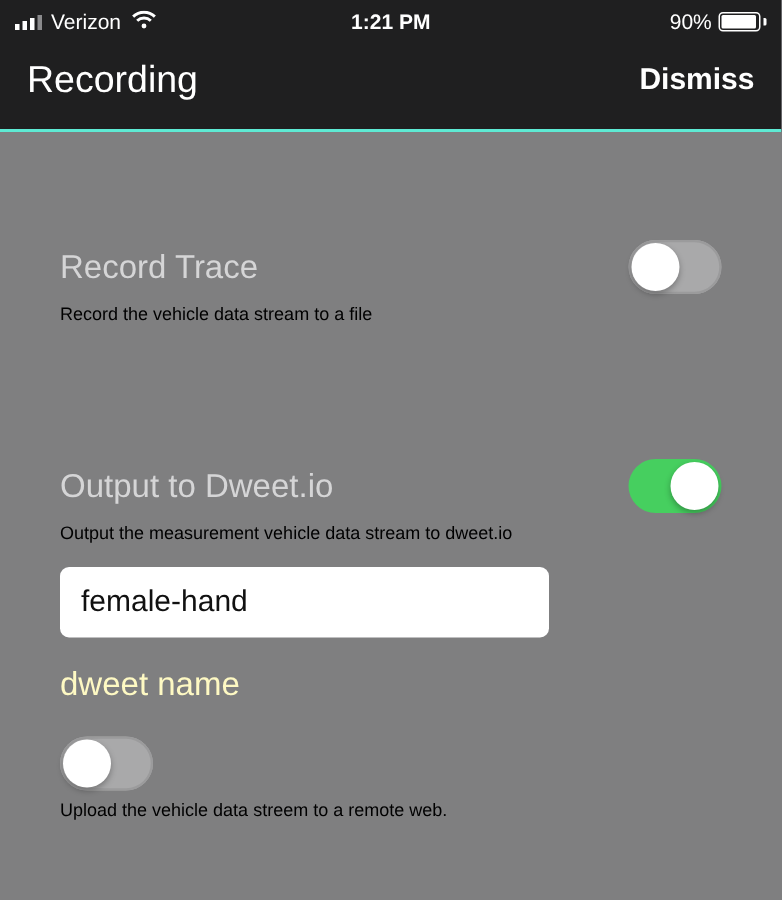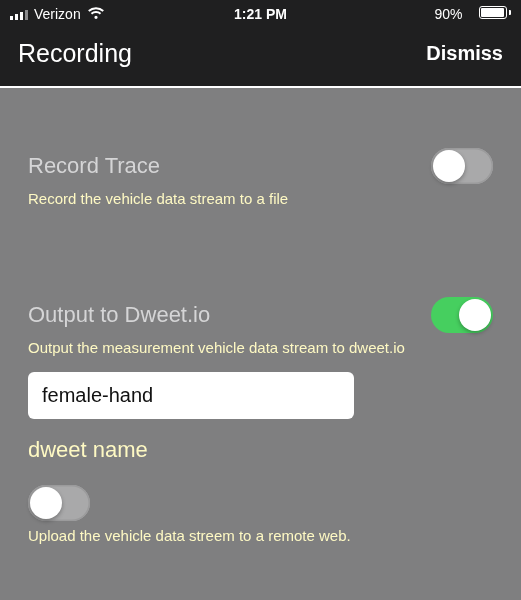--- a/index.html
+++ b/index.html
@@ -11,64 +11,64 @@
     background: #1f1f20;
     color: #fff;
     display: flex;
     align-items: center;
     padding: 0 10px;
     font-size: 14px;
     font-weight: 500;
   }
   .sb-left { display: flex; align-items: center; gap: 6px; flex:1; }
   .sb-center { flex:1; text-align:center; font-weight:600; }
-  .sb-right { flex:1; display:flex; justify-content:flex-end; align-items:flex-start; gap:16px; }
+  .sb-right { flex:1; display:flex; justify-content:flex-end; align-items:center; gap:4px; }
   .signal-bars { display:flex; align-items:flex-end; gap:2px; height:12px; }
   .signal-bars span { width:3px; background:#fff; display:block; }
   .signal-bars span:nth-child(1){height:4px;}
   .signal-bars span:nth-child(2){height:6px;}
   .signal-bars span:nth-child(3){height:8px;}
   .signal-bars span:nth-child(4){height:10px; background:#8a8a8c;}
   .wifi-icon svg { width:18px; height:14px; display:block; }
   .battery { display:flex; align-items:center; gap:2px; }
   .battery-body { width:28px; height:13px; border:1.5px solid #fff; border-radius:3px; position:relative; }
   .battery-fill { position:absolute; left:1px; top:1px; bottom:1px; width:90%; background:#fff; border-radius:1px; }
   .battery-tip { width:2.5px; height:5px; background:#fff; border-radius:0 1px 1px 0; }
 
   .navbar {
     height: 60px;
     background: #1f1f20;
     color: #fff;
     display:flex;
     align-items:center;
     justify-content:space-between;
     padding: 0 18px 8px 18px;
-    border-bottom: 2px solid #ffffff;
+    border-bottom: 2px solid #5eead4;
   }
   .nav-title { font-size: 25px; font-weight:400; }
   .nav-action { font-size: 20px; font-weight:700; }
 
-  .content { padding: 4px; }
+  .content { padding: 16px; }
 
   .section {
     padding: 56px 24px 0 24px;
   }
   .row {
     display:flex;
     align-items:center;
     justify-content:space-between;
   }
   .label-main {
     font-size: 22px;
     color: #d5d5d6;
     font-weight:400;
   }
   .label-sub {
-    font-size: 15px;
-    color: #fef9c3;
+    font-size: 12px;
+    color: #000000;
     margin-top: 6px;
   }
 
   
   .toggle {
     width: 62px;
     height: 36px;
     border-radius: 18px;
     position: relative;
     flex-shrink:0;

